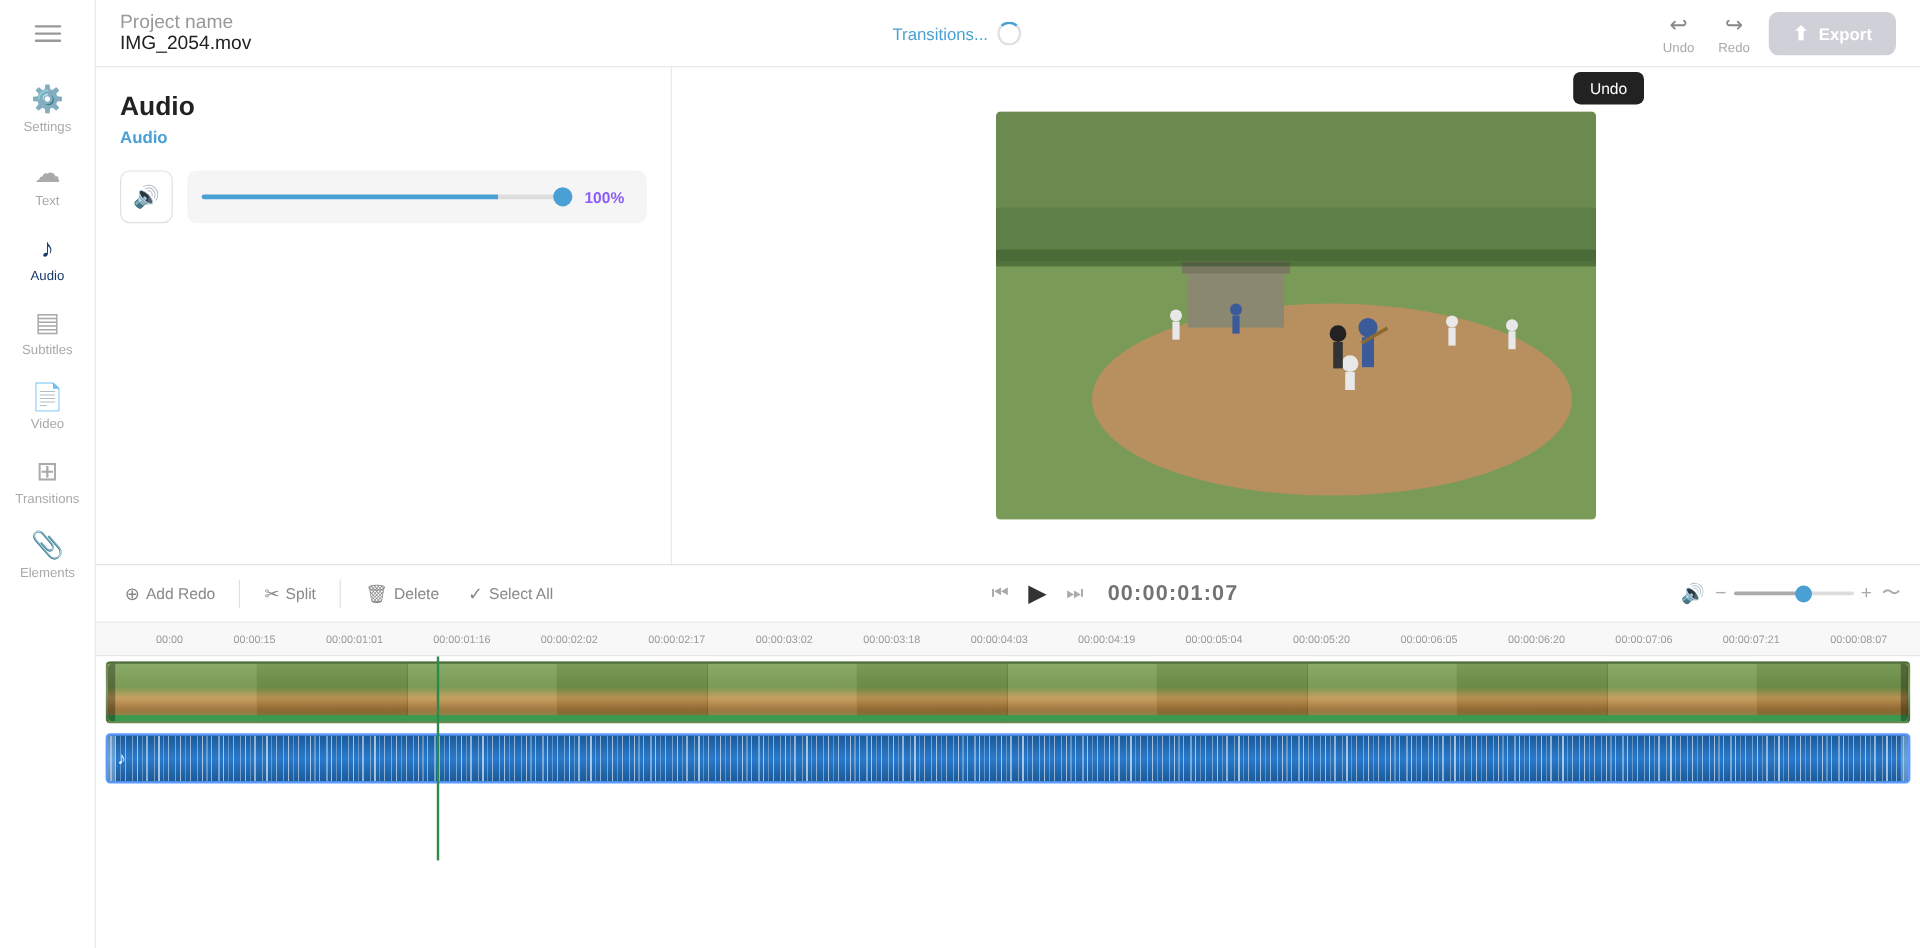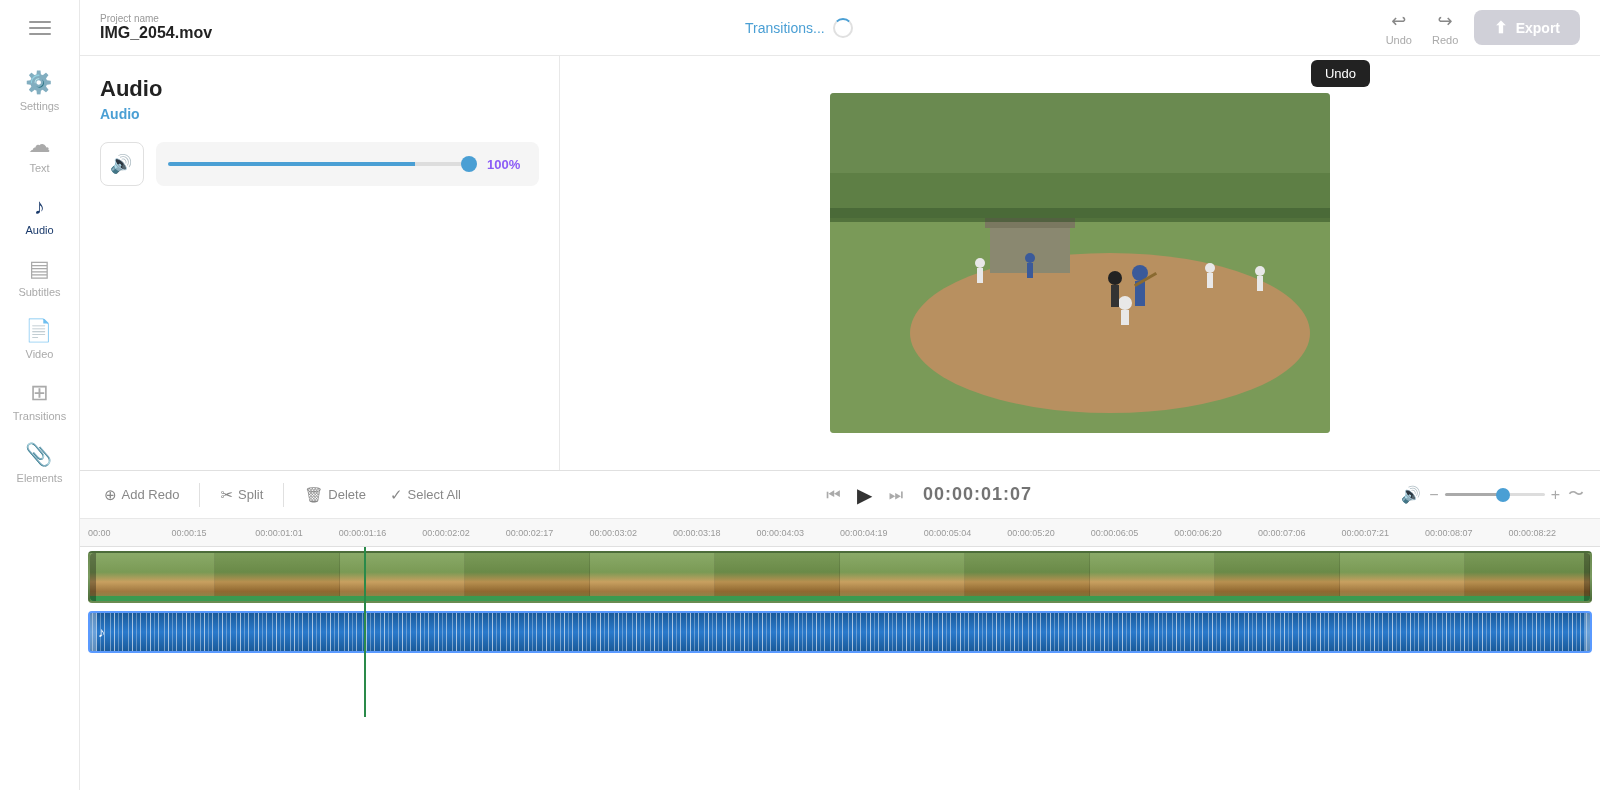--- a/index.html
+++ b/index.html
@@ -36,22 +36,22 @@
     
     .main { flex: 1; display: flex; flex-direction: column; overflow: hidden; }
 
     
     .topbar {
       height: 56px; display: flex; align-items: center; padding: 0 20px;
       border-bottom: 1px solid #e8e8e8; flex-shrink: 0;
       justify-content: space-between;
     }
     .topbar-left { display: flex; flex-direction: column; }
-    .project-name-label { font-size: 10px; color: #999; }
-    .project-name-value { font-size: 16px; font-weight: 700; color: #222; }
+    .project-name-label { font-size: 16px; color: #999; }
+    .project-name-value { font-size: 16px; font-weight: 400; color: #222; }
     .topbar-center { display: flex; align-items: center; gap: 8px; color: #4a9fd4; font-size: 14px; }
     .transcoding-spinner {
       width: 20px; height: 20px; border-radius: 50%;
       border: 2px solid #e0e0e0; border-top-color: #4a9fd4;
       animation: spin 1s linear infinite;
     }
     @keyframes spin { to { transform: rotate(360deg); } }
     .topbar-right { display: flex; align-items: center; gap: 16px; }
     .undo-redo { display: flex; gap: 20px; align-items: center; }
     .undo-redo-btn {
@@ -134,21 +134,21 @@
     .zoom-slider::-webkit-slider-thumb { -webkit-appearance: none; width: 14px; height: 14px; border-radius: 50%; background: #4a9fd4; cursor: pointer; }
     .waveform-btn { background: none; border: none; cursor: pointer; font-size: 16px; color: #aaa; }
 
     
     .timeline-ruler {
       height: 28px; background: #f8f8f8; border-bottom: 1px solid #e0e0e0;
       display: flex; align-items: center; padding: 0; overflow: hidden;
       position: relative; flex-shrink: 0;
     }
     .ruler-labels { display: flex; width: 100%; padding: 0 8px; }
-    .ruler-mark { font-size: 9px; color: #999; flex: 1; text-align: left; }
+    .ruler-mark { font-size: 9px; color: #999; flex: 1; text-align: left; margin-left: 42px; }
 
     
     .timeline-tracks {
       flex: 1; overflow-y: auto; overflow-x: hidden; position: relative; background: #fff;
     }
     .timeline-track-row { height: 56px; position: relative; margin: 4px 8px; }
     .playhead {
       position: absolute; top: -80px; left: 284px;
       width: 2px; background: #2a8a4a; z-index: 10;
       height: 250px;

